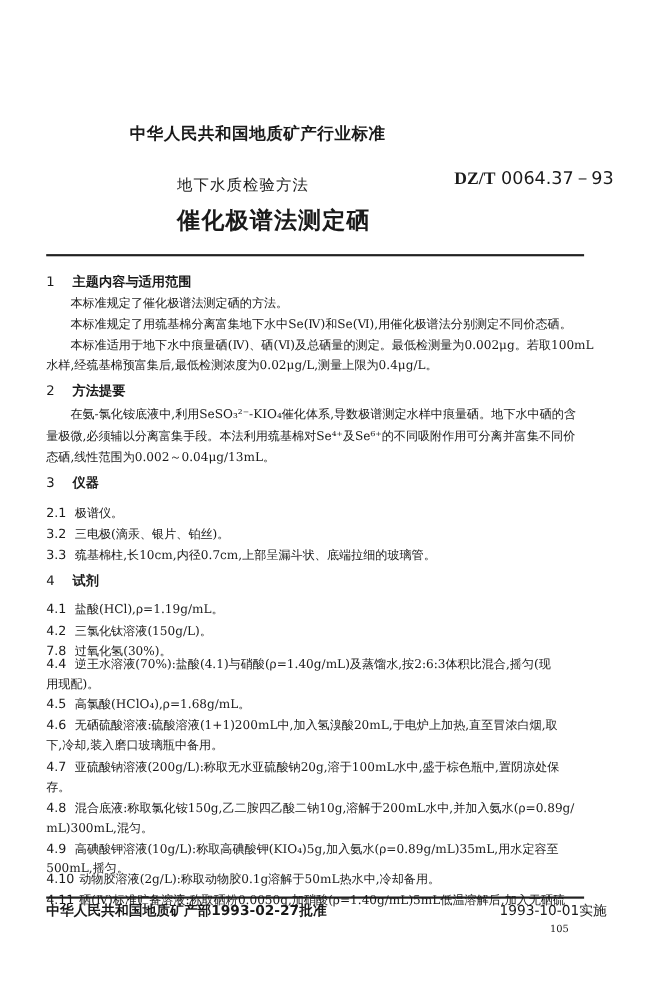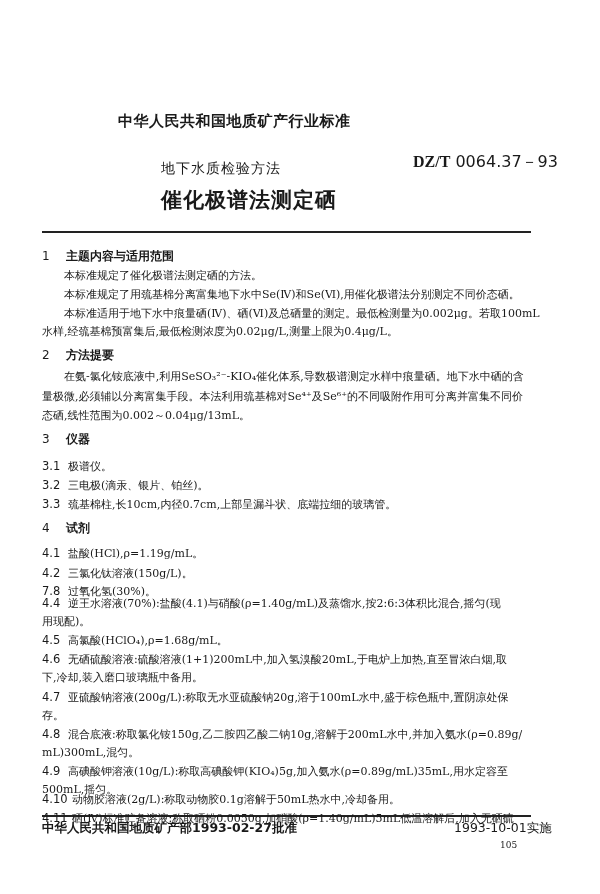--- a/index.html
+++ b/index.html
@@ -48,21 +48,21 @@
 <div class="abs h sans" style="top:347px">
   <span class="num">2</span><span>方法提要</span>
 </div>
 <div class="abs p ind" style="top:367px">在氨-氯化铵底液中,利用SeSO₃²⁻-KIO₄催化体系,导数极谱测定水样中痕量硒。地下水中硒的含</div>
 <div class="abs p" style="top:387px">量极微,必须辅以分离富集手段。本法利用巯基棉对Se⁴⁺及Se⁶⁺的不同吸附作用可分离并富集不同价</div>
 <div class="abs p" style="top:406px">态硒,线性范围为0.002～0.04μg/13mL。</div>
 
 <div class="abs h sans" style="top:431px">
   <span class="num">3</span><span>仪器</span>
 </div>
-<div class="abs item" style="top:459px"><span class="num">3.1</span><span>极谱仪。</span></div>
+<div class="abs item" style="top:459px"><span class="num">2.1</span><span>极谱仪。</span></div>
 <div class="abs item" style="top:478px"><span class="num">3.2</span><span>三电极(滴汞、银片、铂丝)。</span></div>
 <div class="abs item" style="top:497px"><span class="num">3.3</span><span>巯基棉柱,长10cm,内径0.7cm,上部呈漏斗状、底端拉细的玻璃管。</span></div>
 
 <div class="abs h sans" style="top:520px">
   <span class="num">4</span><span>试剂</span>
 </div>
 <div class="abs item" style="top:546px"><span class="num">4.1</span><span>盐酸(HCl),ρ=1.19g/mL。</span></div>
 <div class="abs item" style="top:566px"><span class="num">4.2</span><span>三氯化钛溶液(150g/L)。</span></div>
 <div class="abs item" style="top:584px"><span class="num">7.8</span><span>过氧化氢(30%)。</span></div>
 <div class="abs item" style="top: 596px;"><span class="num">4.4</span><span>逆王水溶液(70%):盐酸(4.1)与硝酸(ρ=1.40g/mL)及蒸馏水,按2:6:3体积比混合,摇匀(现</span></div>

